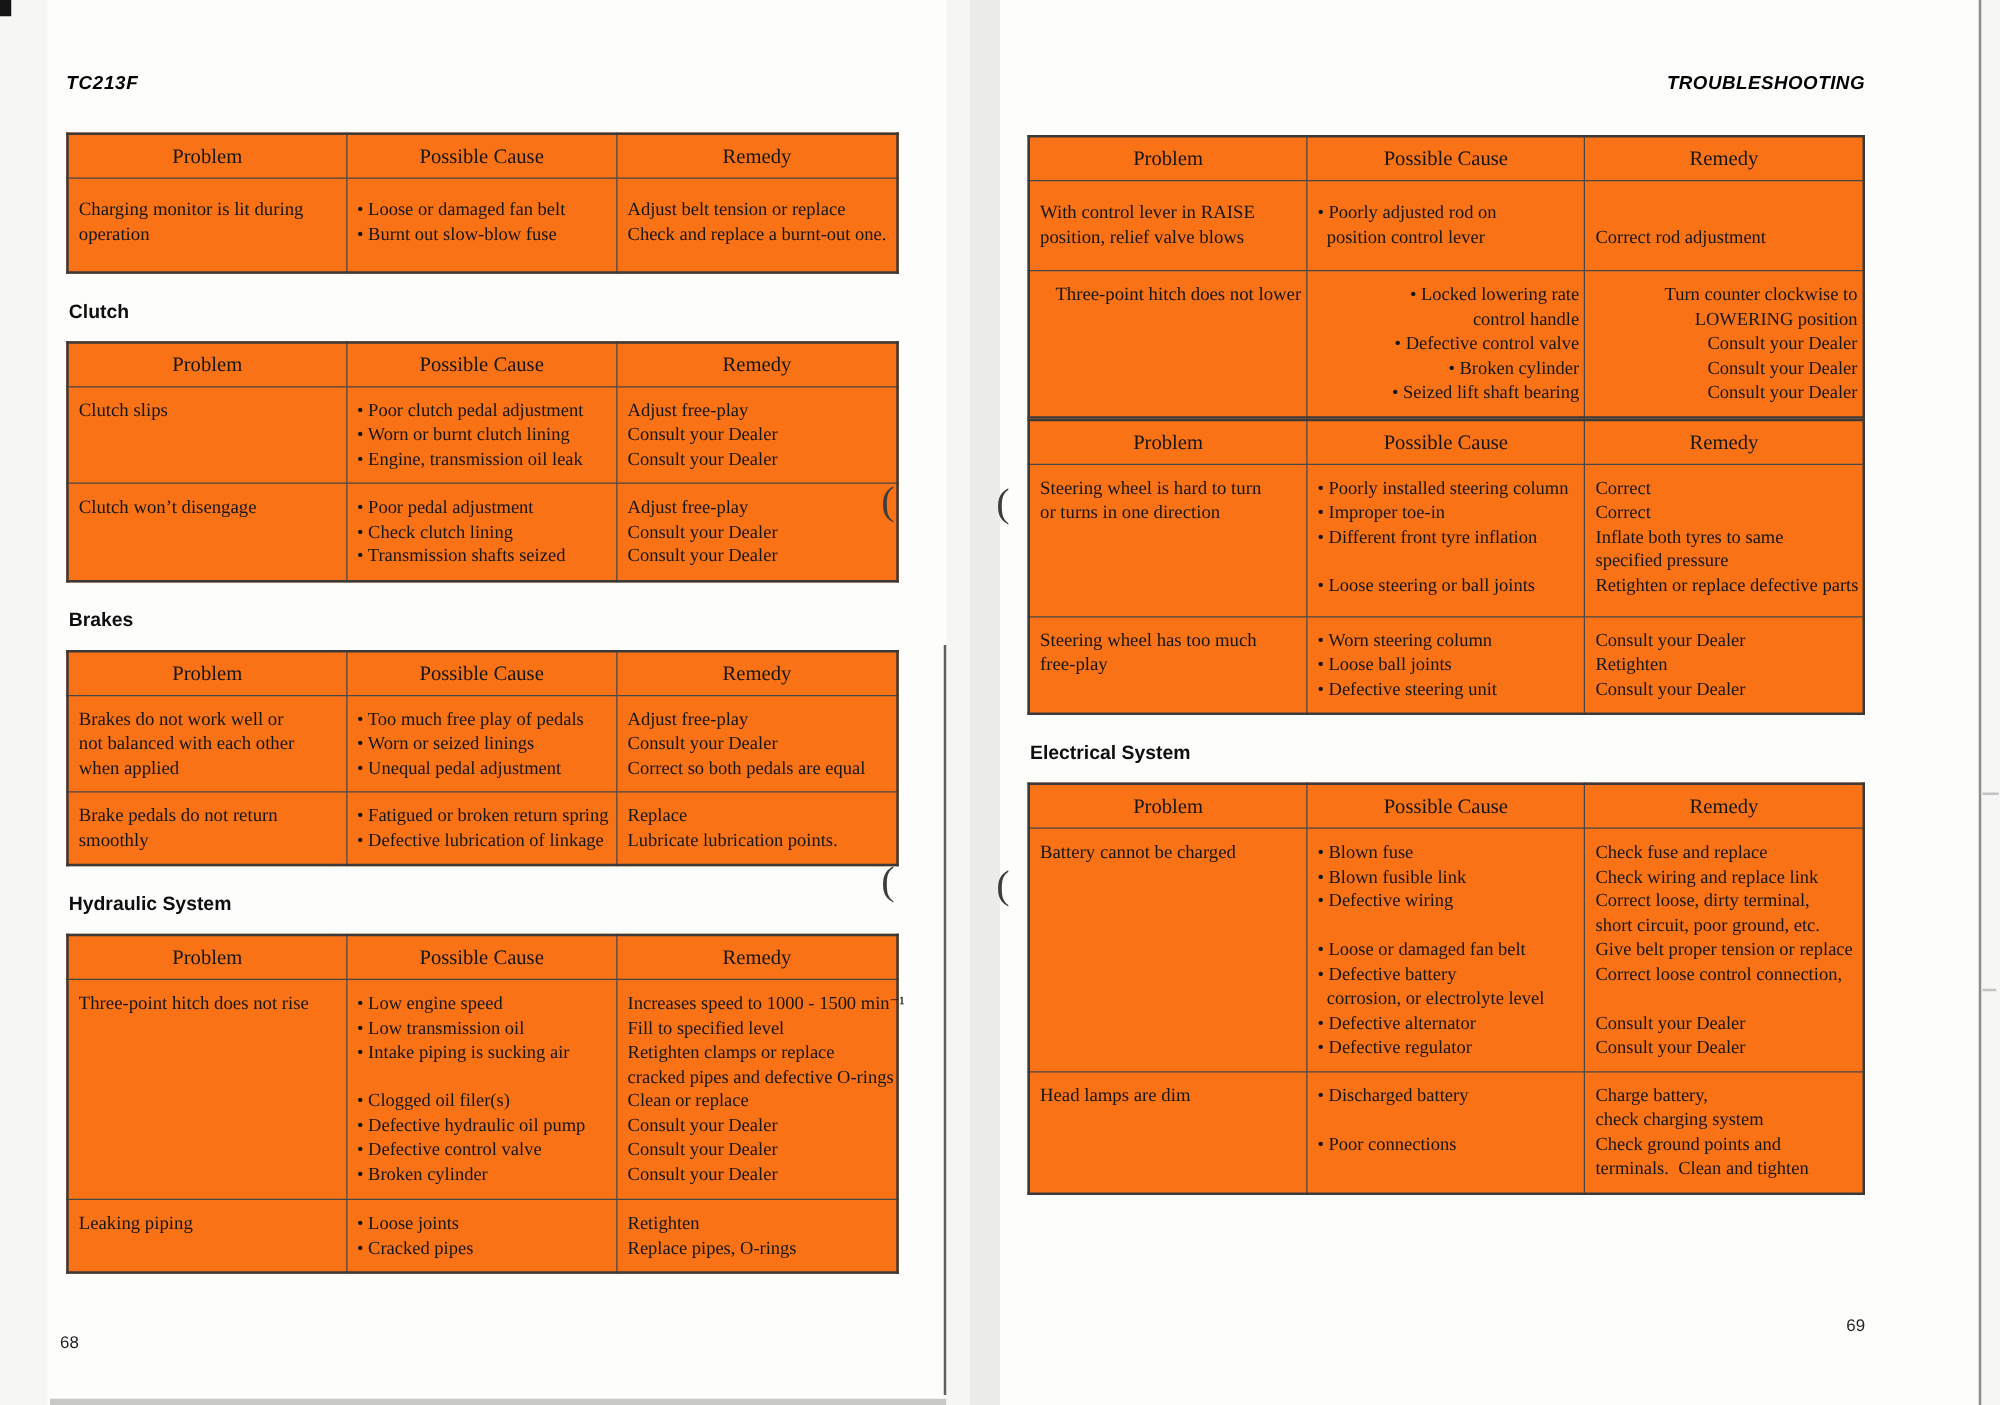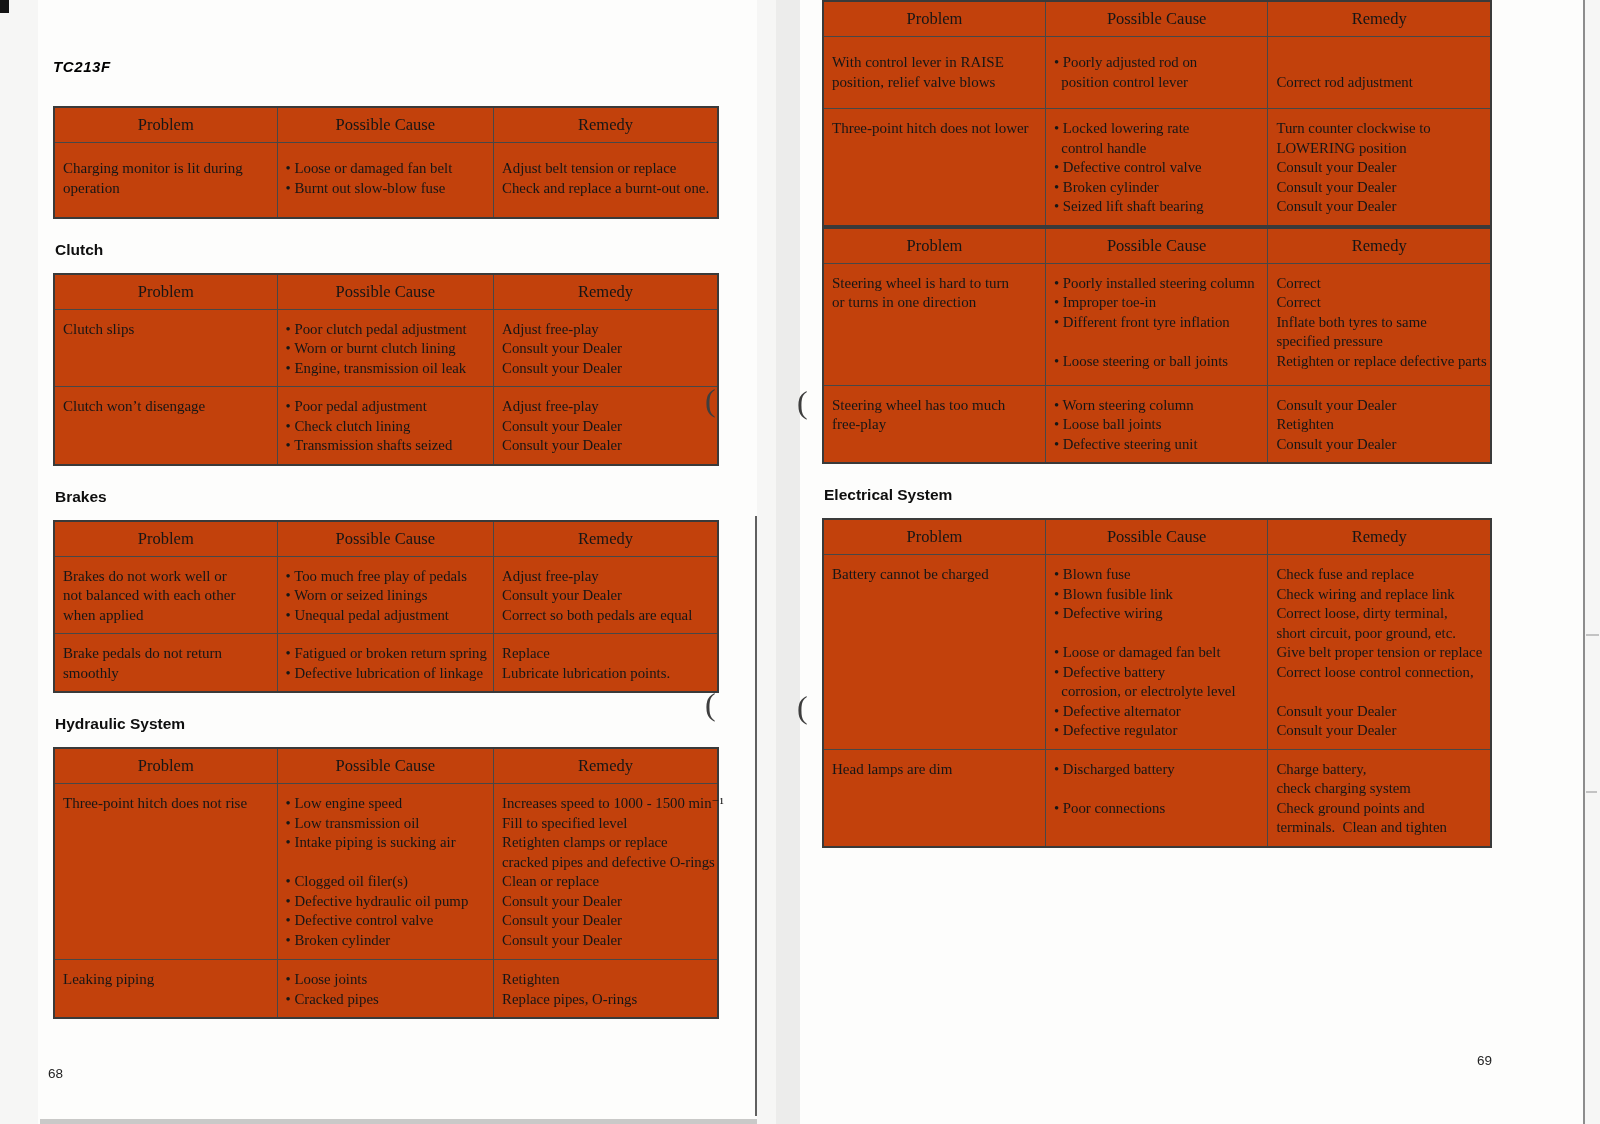--- a/index.html
+++ b/index.html
@@ -24,21 +24,21 @@
     margin-top:58px;height:18px;margin-bottom:30px;color:#000000;
   }
   #right-page .page-header{text-align:right;margin-bottom:32px;letter-spacing:.4px}
 
   .section-title{
     font-family:"Liberation Sans","DejaVu Sans",sans-serif;
     font-weight:bold;font-size:15.5px;color:#0e0e0e;
     margin:22px 0 13px 2px;height:19px;
   }
 
-  table.ts-table{border-collapse:collapse;width:100%;table-layout:fixed;border:2px solid #3a3a3a;background:#c2410c}
+  table.ts-table{border-collapse:collapse;width:100%;table-layout:fixed;border:2px solid #3a3a3a;background:#f97316}
   table.ts-table th{
     border:1.6px solid #474747;font-weight:normal;font-size:16.5px;
     height:34px;text-align:center;vertical-align:middle;padding:0;
   }
   table.ts-table td{border:1.6px solid #474747;vertical-align:top;padding:10px 4px 8px 8px}
   td.cause-cell{padding-left:12px}
   td.remedy-cell{padding-left:9px}
   .ln{white-space:pre;font-size:14.8px;line-height:19.5px;min-height:19.5px;overflow:visible}
   .problem-cell .ln{font-size:15px}
 
@@ -251,20 +251,21 @@
               <div class="ln">Retighten</div>
               <div class="ln">Replace pipes, O-rings</div>
             </td>
           </tr>
         </tbody>
       </table>
     </div>
 </div>
 
 <div class="page" id="right-page">
+  <div class="page-header">TROUBLESHOOTING</div>
   <div>
       <table class="ts-table">
         <colgroup>
           <col style="width: 33.3%;">
           <col style="width: 33.3%;">
           <col style="width: 33.4%;">
         </colgroup>
         <thead>
           <tr>
             <th>Problem</th>
@@ -280,21 +281,21 @@
             </td>
             <td class="cause-cell" style="padding-top: 16px;">
               <div class="ln">• Poorly adjusted rod on</div>
               <div class="ln">  position control lever</div>
             </td>
             <td class="remedy-cell" style="padding-top: 16px;">
               <div class="ln"></div>
               <div class="ln">Correct rod adjustment</div>
             </td>
           </tr>
-          <tr style="height: 110px;">
+          <tr style="height: 110px; text-align: right;">
             <td class="problem-cell">
               <div class="ln">Three-point hitch does not lower</div>
             </td>
             <td class="cause-cell">
               <div class="ln">• Locked lowering rate</div>
               <div class="ln">  control handle</div>
               <div class="ln">• Defective control valve</div>
               <div class="ln">• Broken cylinder</div>
               <div class="ln">• Seized lift shaft bearing</div>
             </td>

